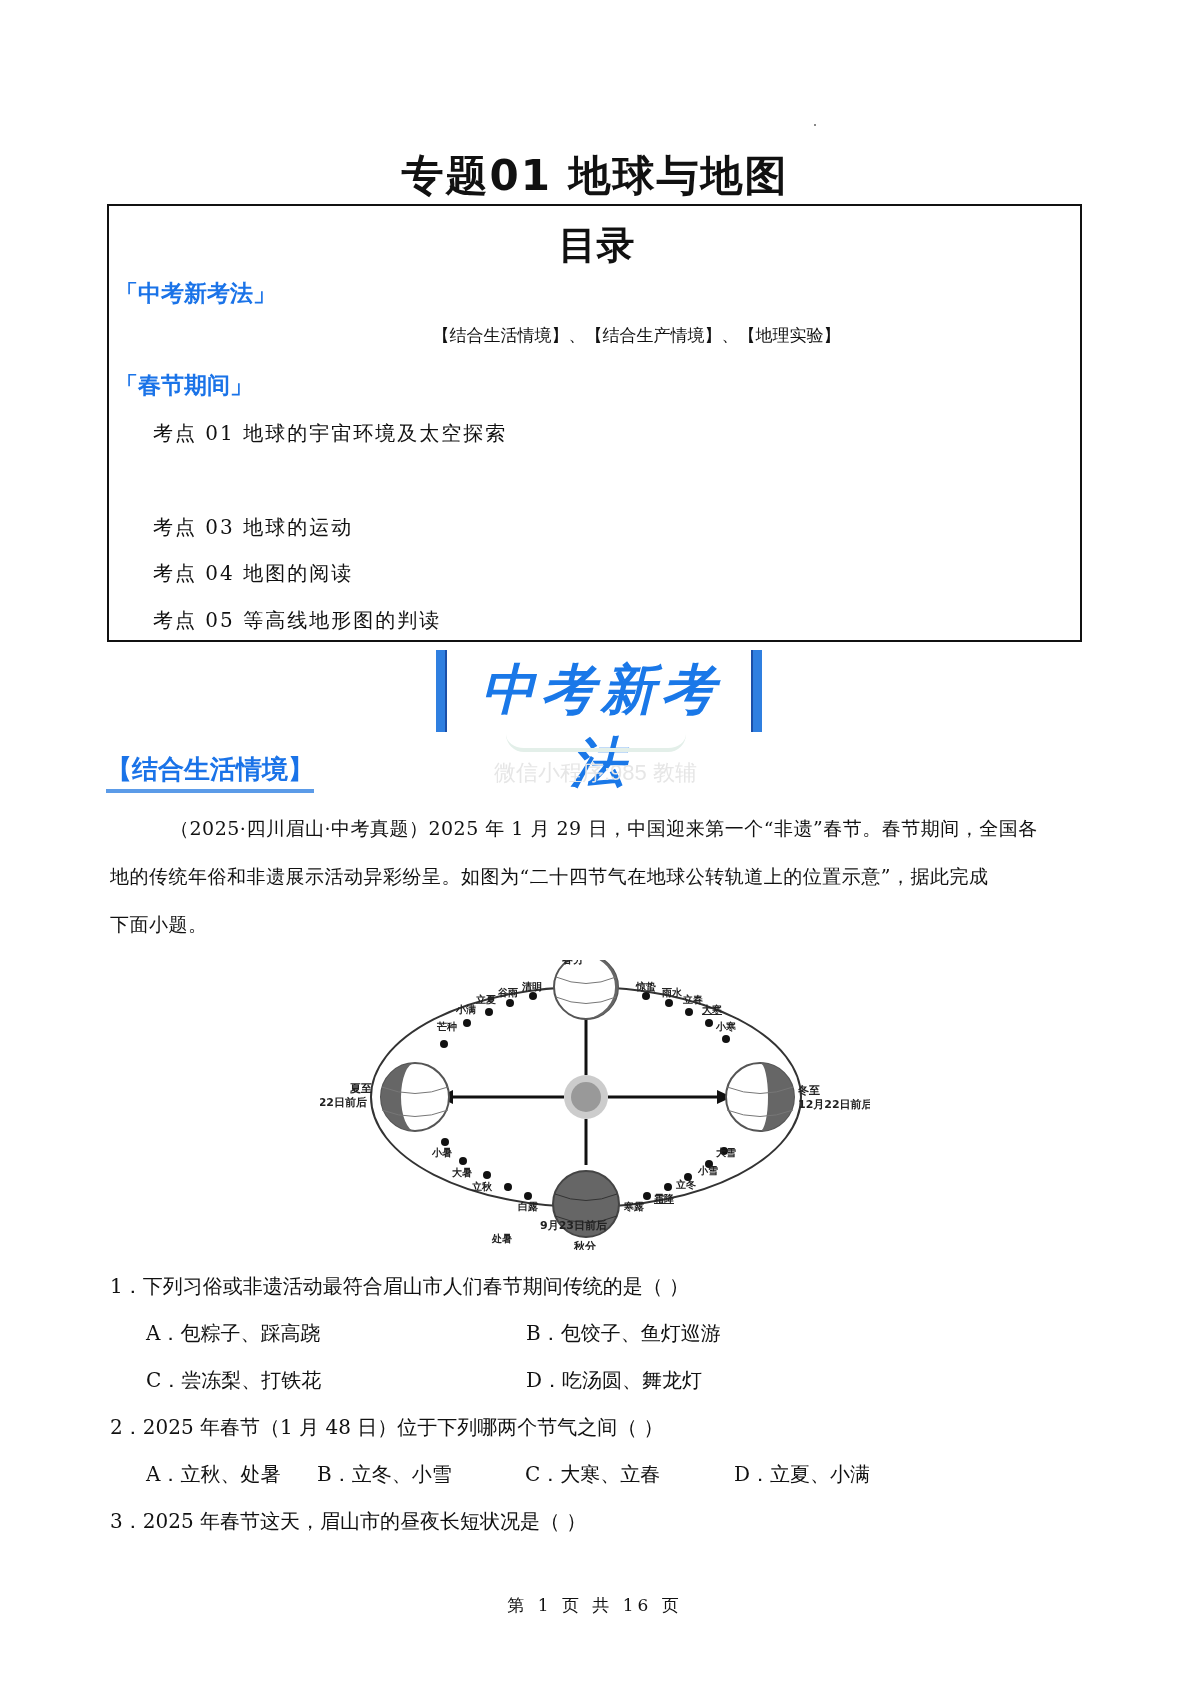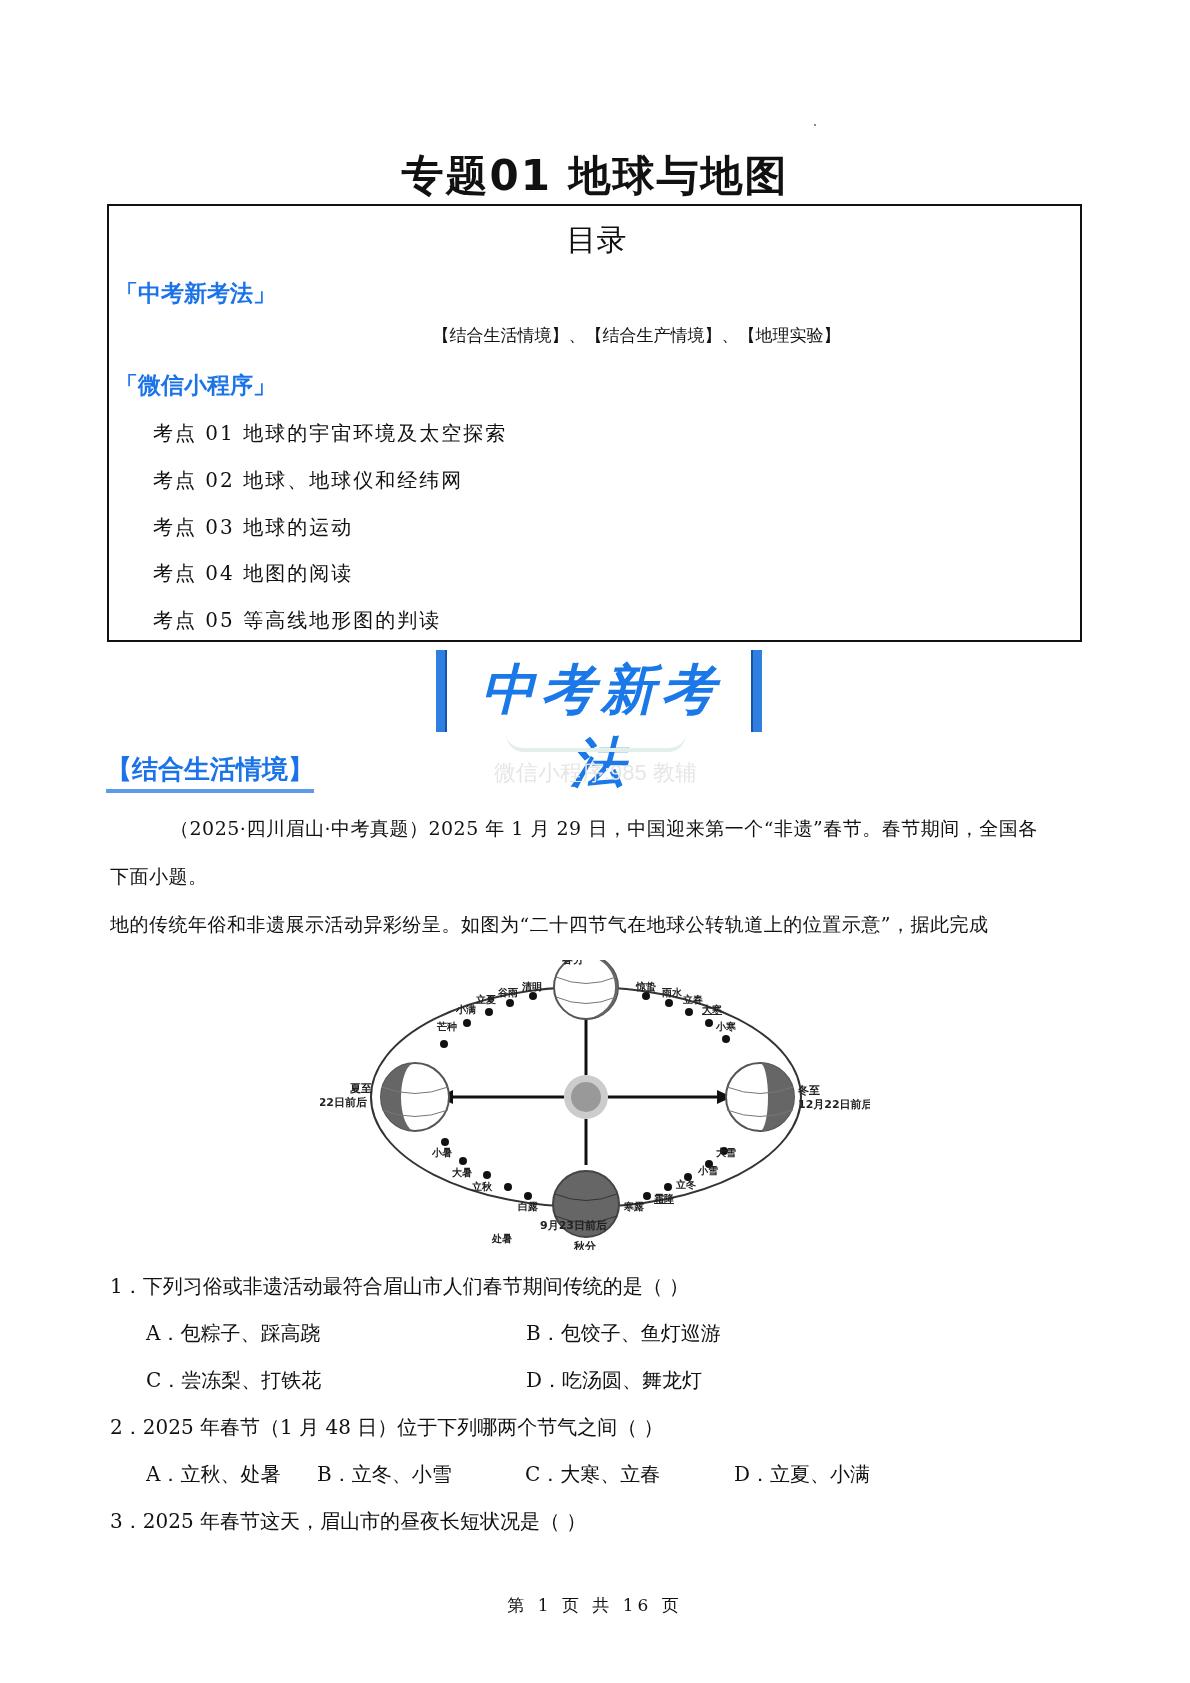--- a/index.html
+++ b/index.html
@@ -5,21 +5,21 @@
   html, body { margin:0; padding:0; background:#fff; }
   body { width:1190px; height:1683px; position:relative; overflow:hidden;
          font-family:"DejaVu Serif","Liberation Serif",serif; color:#111; }
   .abs { position:absolute; }
   .page-title { left:0; width:1190px; top:148px; text-align:center;
                 font-family:"DejaVu Sans","Liberation Sans",sans-serif;
                 font-weight:bold; font-size:42px; letter-spacing:2px; color:#111; }
   .dot-mark { left:814px; top:124px; width:2px; height:2px; background:#888; }
   .toc-box { left:107px; top:204px; width:975px; height:438px; border:2px solid #111; box-sizing:border-box; }
   .toc-title { left:0; width:975px; top:14px; text-align:center;
-               font-family:"DejaVu Sans","Liberation Sans",sans-serif; font-size:30px; }
+               font-family:"DejaVu Sans","Liberation Sans",sans-serif; font-size:38px;font-weight:bold; }
   .sec-head { font-family:"DejaVu Sans","Liberation Sans",sans-serif; font-weight:bold;
               color:#1a73e8; font-size:23px; }
   .toc-methods { left:0; width:975px; top:118px; text-align:center; font-size:17px; padding-left:80px; box-sizing:border-box;
                  font-family:"Liberation Serif","DejaVu Serif",serif; }
   .toc-item { left:44px; font-size:20px; letter-spacing:2px; font-family:"DejaVu Serif","Liberation Serif",serif; }
   .logo { left:436px; top:650px; width:326px; height:82px; }
   .logo-bar-l { position:absolute; left:0; top:0; width:9px; height:82px; background:#2f7fe0; border-right:2px solid #1b4fa8; }
   .logo-bar-r { position:absolute; right:0; top:0; width:9px; height:82px; background:#2f7fe0; border-left:2px solid #1b4fa8; }
   .logo-text { position:absolute; left:20px; top:4px; width:290px; text-align:center;
                font-family:"DejaVu Sans","Liberation Sans",sans-serif; font-weight:bold;
@@ -45,43 +45,42 @@
 <body>
 
 <div class="abs dot-mark"></div>
 
 <div class="abs page-title">专题01  地球与地图</div>
 
 <div class="abs toc-box">
   <div class="abs toc-title">目录</div>
   <div class="abs sec-head" style="left:6px; top:72px;">「中考新考法」</div>
   <div class="abs toc-methods">【结合生活情境】、【结合生产情境】、【地理实验】</div>
-  <div class="abs sec-head" style="left:6px; top:164px;">「微信小程序」</div>
+  <div class="abs sec-head" style="left:6px; top:164px;">「春节期间」</div>
   <div class="abs toc-item" style="top:214px;text-align:center;">考点 01  地球的宇宙环境及太空探索</div>
-  <div class="abs toc-item" style="top:261px;">考点 02  地球、地球仪和经纬网</div>
   <div class="abs toc-item" style="top:308px;">考点 03  地球的运动</div>
   <div class="abs toc-item" style="top:354px;">考点 04  地图的阅读</div>
   <div class="abs toc-item" style="top:401px;">考点 05  等高线地形图的判读</div>
 </div>
 
 <div class="abs logo">
   <div class="logo-bar-l"></div>
   <div class="logo-text">中考新考法</div>
   <div class="logo-bar-r"></div>
   <div class="logo-swirl"></div>
 </div>
 
 <div class="abs watermark">微信小程序:985 教辅</div>
 
 <div class="abs sub-head">【结合生活情境】</div>
 
 <div class="abs para" style="top:804px;">
   <div><span class="indent"></span><span>（2025·四川眉山·中考真题）2025 年 1 月 29 日，中国迎来第一个“非遗”春节。春节期间，全国各</span></div>
+  <div><span>地的传统年俗和非遗展示活动异彩纷呈。如图为“二十四节气在地球公转轨道上的位置示意”，据此完成</span></div>
   <div><span>下面小题。</span></div>
-  <div><span>地的传统年俗和非遗展示活动异彩纷呈。如图为“二十四节气在地球公转轨道上的位置示意”，据此完成</span></div>
 </div>
 
 <svg class="abs diagram" viewBox="0 0 550 290" width="550" height="290">
 
   <ellipse cx="266" cy="137" rx="215" ry="110" fill="none" stroke="#333" stroke-width="2"></ellipse>
 
   <g>
     <circle cx="266" cy="137" r="22" fill="#ccc"></circle>
     <circle cx="266" cy="137" r="15" fill="#999"></circle>
   </g>

